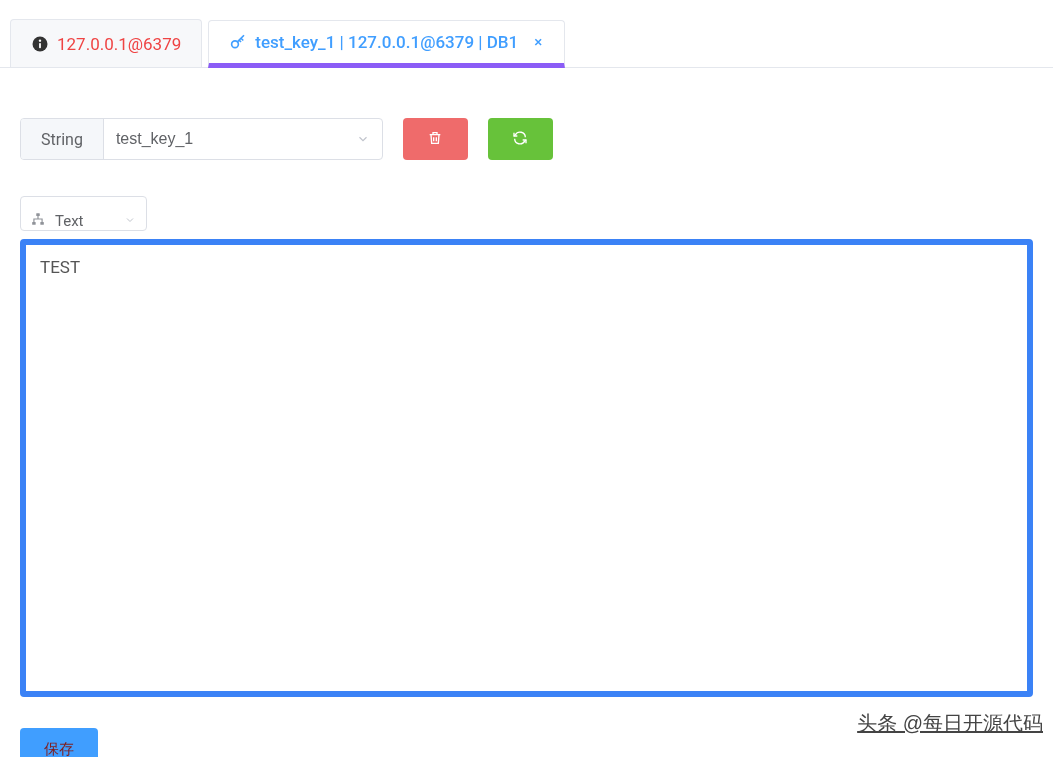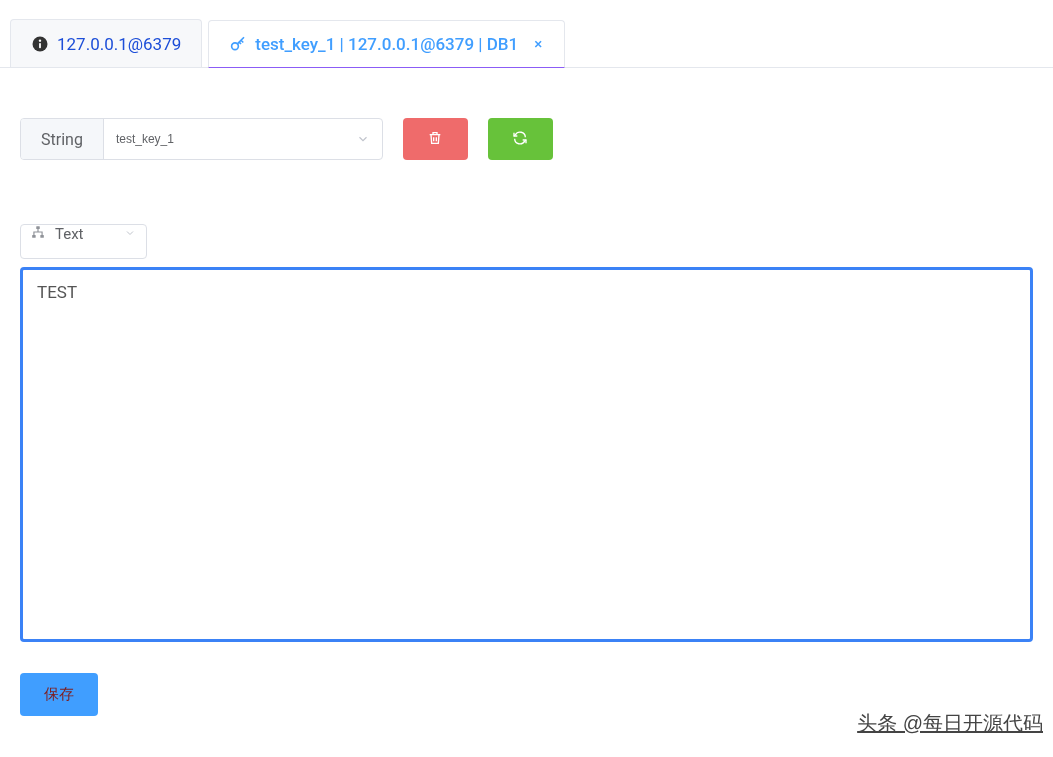--- a/index.html
+++ b/index.html
@@ -24,29 +24,29 @@
     .tab {
       display: flex;
       align-items: center;
       gap: 8px;
       padding: 12px 20px;
       border: 1px solid #e4e7ed;
       border-bottom: none;
       background: #fff;
       cursor: pointer;
       font-size: 17px;
-      color: #1d4ed8;
+      color: #ef4444;
       height: 48px;
       border-radius: 4px 4px 0 0;
       margin-right: 6px;
     }
     .tab.active {
       color: #409eff;
       font-weight: 500;
-      border-bottom: 1px solid #8b5cf6;
+      border-bottom: 5px solid #8b5cf6;
       margin-bottom: -1px;
       position: relative;
       z-index: 2;
     }
     .tab:not(.active) {
       background: #f7f8fa;
     }
     .tab .icon { display: inline-flex; align-items: center; }
     .close-x {
       font-size: 15px;
@@ -58,21 +58,21 @@
 
     
     .content { padding: 20px; }
 
     
     .top-row {
       display: flex;
       gap: 20px;
       align-items: center;
       margin-top: 30px;
-      margin-bottom: 64px;
+      margin-bottom: 36px;
     }
     .input-group {
       display: flex;
       border: 1px solid #dcdfe6;
       border-radius: 4px;
       overflow: hidden;
       height: 42px;
     }
     .input-label {
       display: flex;
@@ -81,21 +81,21 @@
       padding: 0 20px;
       background: #f5f7fa;
       border-right: 1px solid #dcdfe6;
       color: #606266;
       font-size: 16px;
     }
     .input-field {
       border: none;
       outline: none;
       padding: 0 12px;
-      font-size: 12px;
+      font-size: 16px;
       color: #606266;
       background: #fff;
     }
     .key-group .input-field { width: 240px; }
     .ttl-group .input-field { width: 215px; }
     .dropdown-icon {
       display: flex;
       align-items: center;
       padding: 0 12px;
       color: #c0c4cc;
@@ -110,37 +110,37 @@
       border: none;
       cursor: pointer;
       color: #fff;
     }
     .btn-danger { background: #ef6b6b; }
     .btn-success { background: #67c23a; }
 
     
     .view-selector {
       display: inline-flex;
-      align-items: flex-start;
+      align-items: flex-end;
       border: 1px solid #dcdfe6;
       border-radius: 4px;
       height: 35px;
       padding: 0 10px;
       gap: 10px;
       margin-bottom: 0px;
       color: #606266;
       font-size: 15px;
     }
     .view-selector .tree-icon { color: #909399; }
 
     
     .value-area {
       width: 100%;
-      height: 375px;
-      border: 3px solid #3b82f6;
+      height: 458px;
+      border: 6px solid #3b82f6;
       border-radius: 4px;
       padding: 12px 14px;
       font-size: 17px;
       color: #555;
       resize: none;
       outline: none;
       font-family: inherit;
       margin-top: 8px;
     }
 

